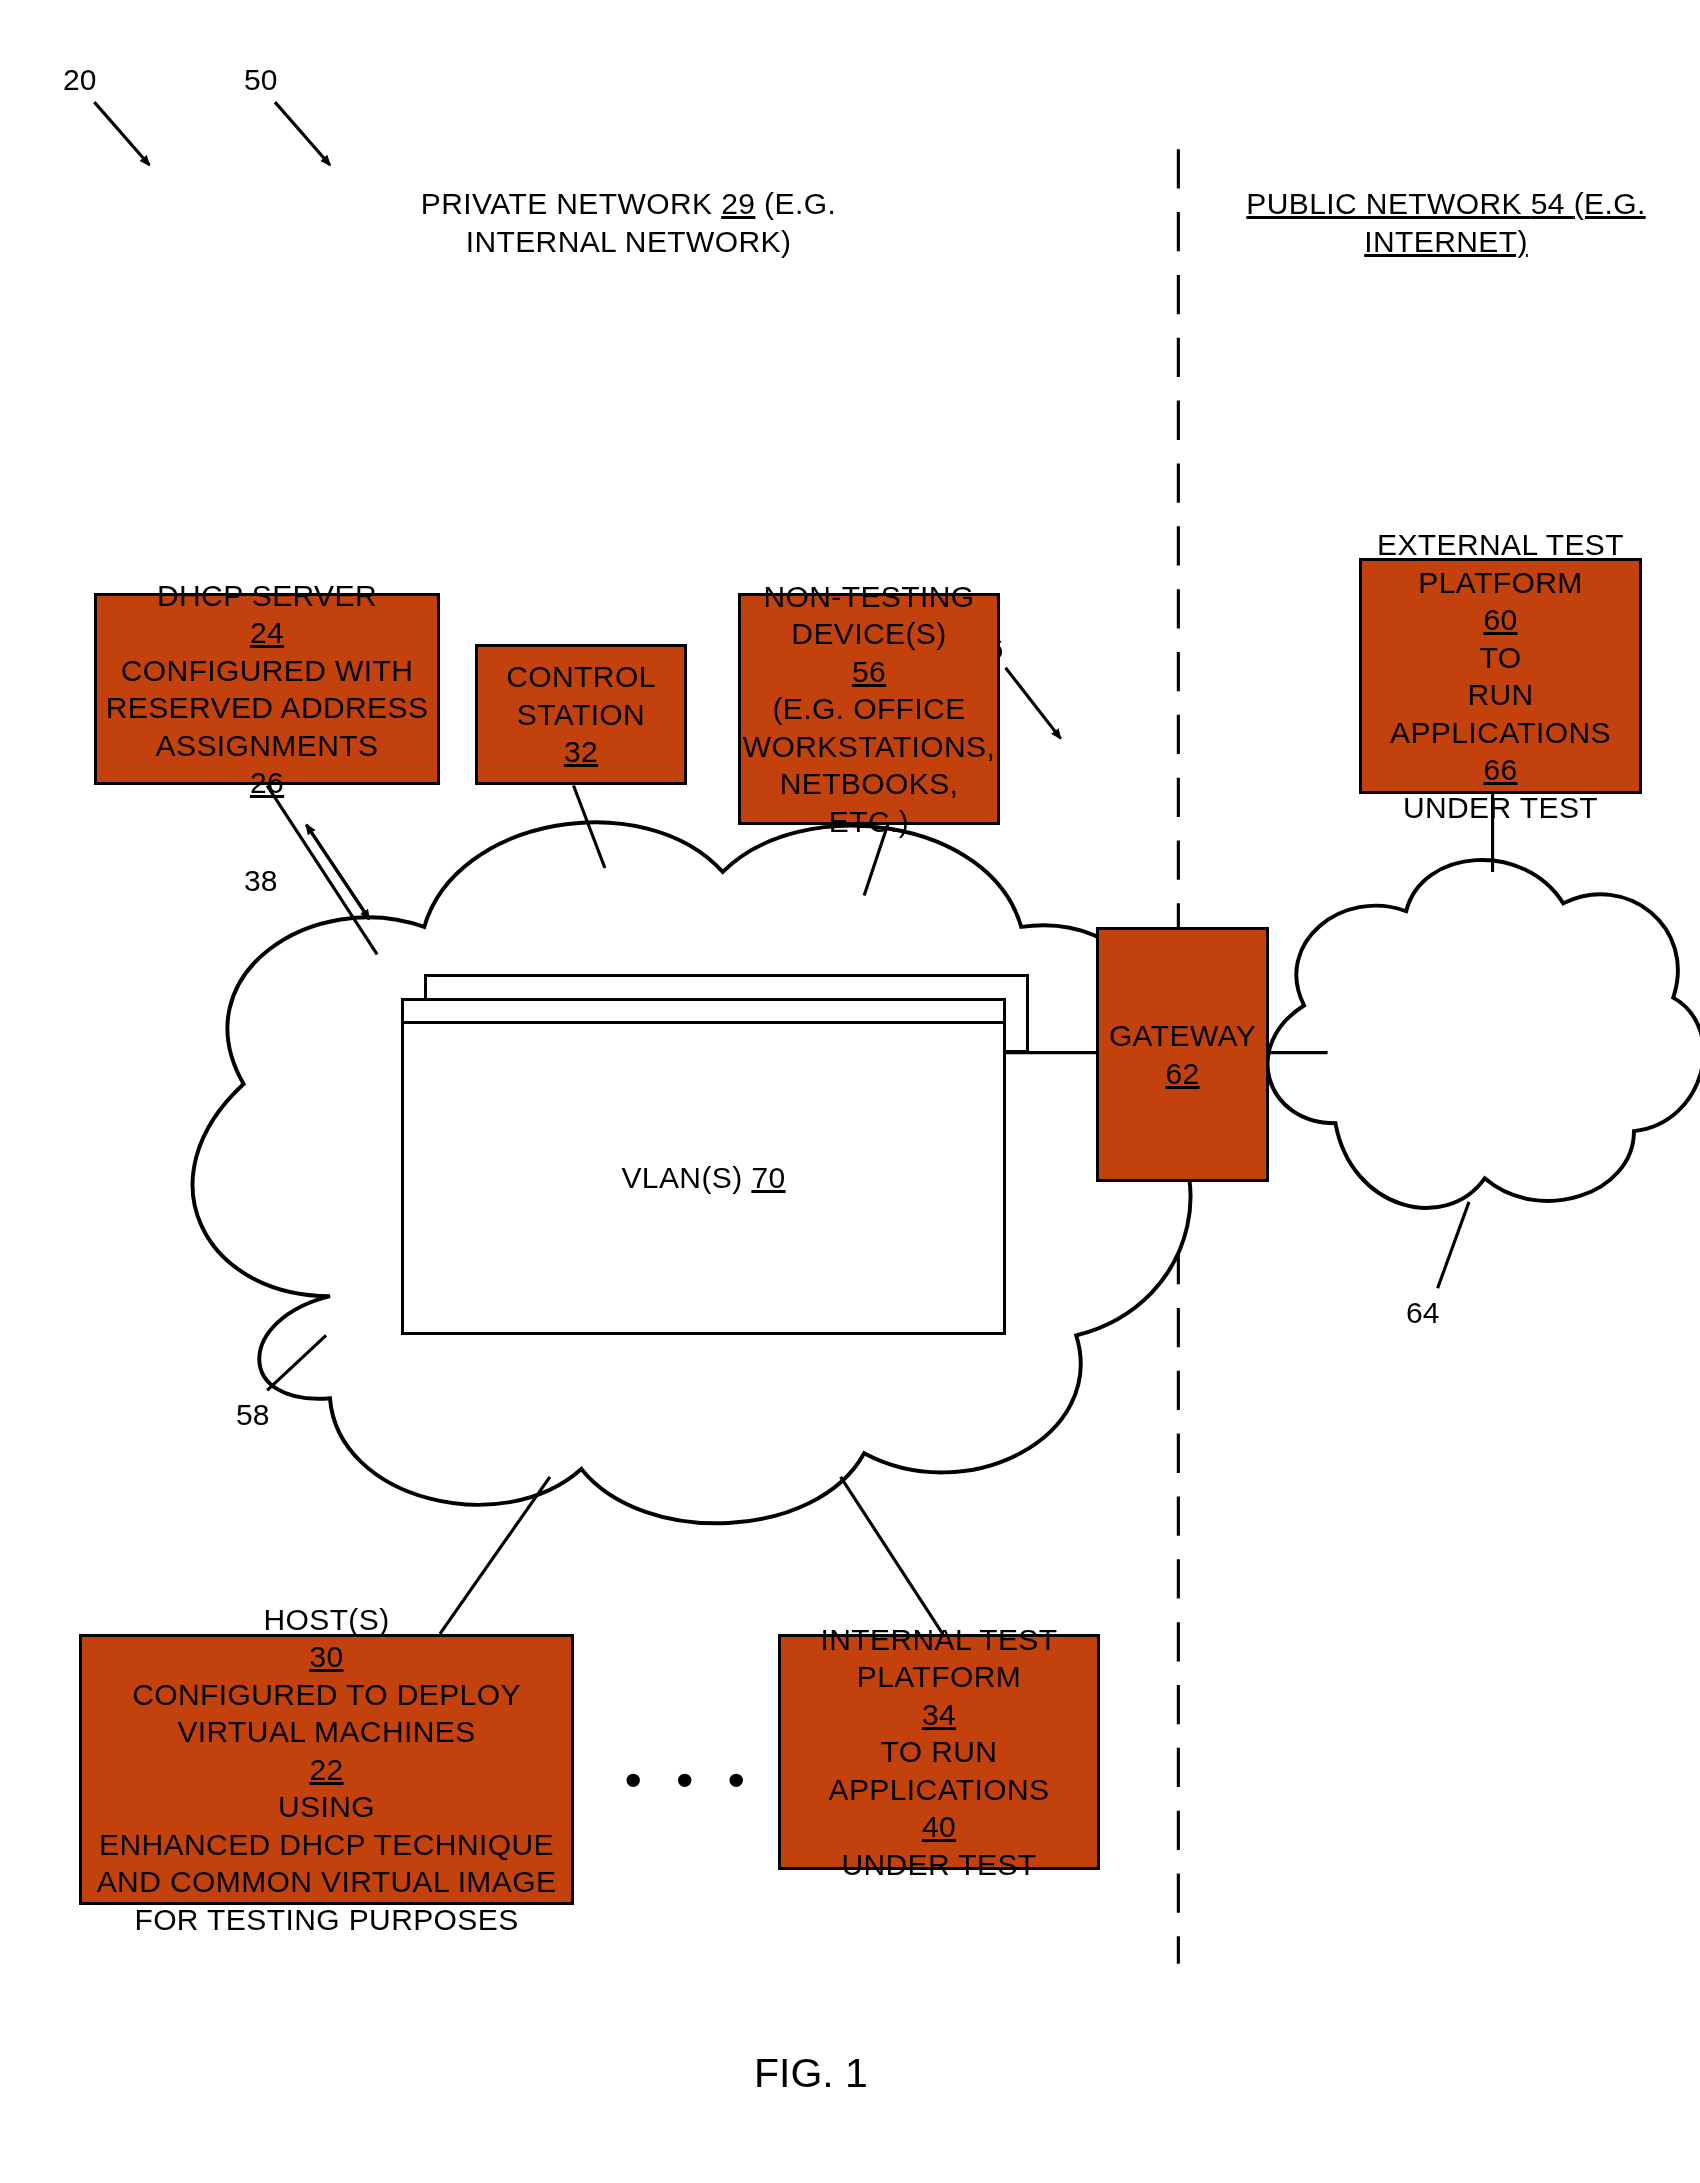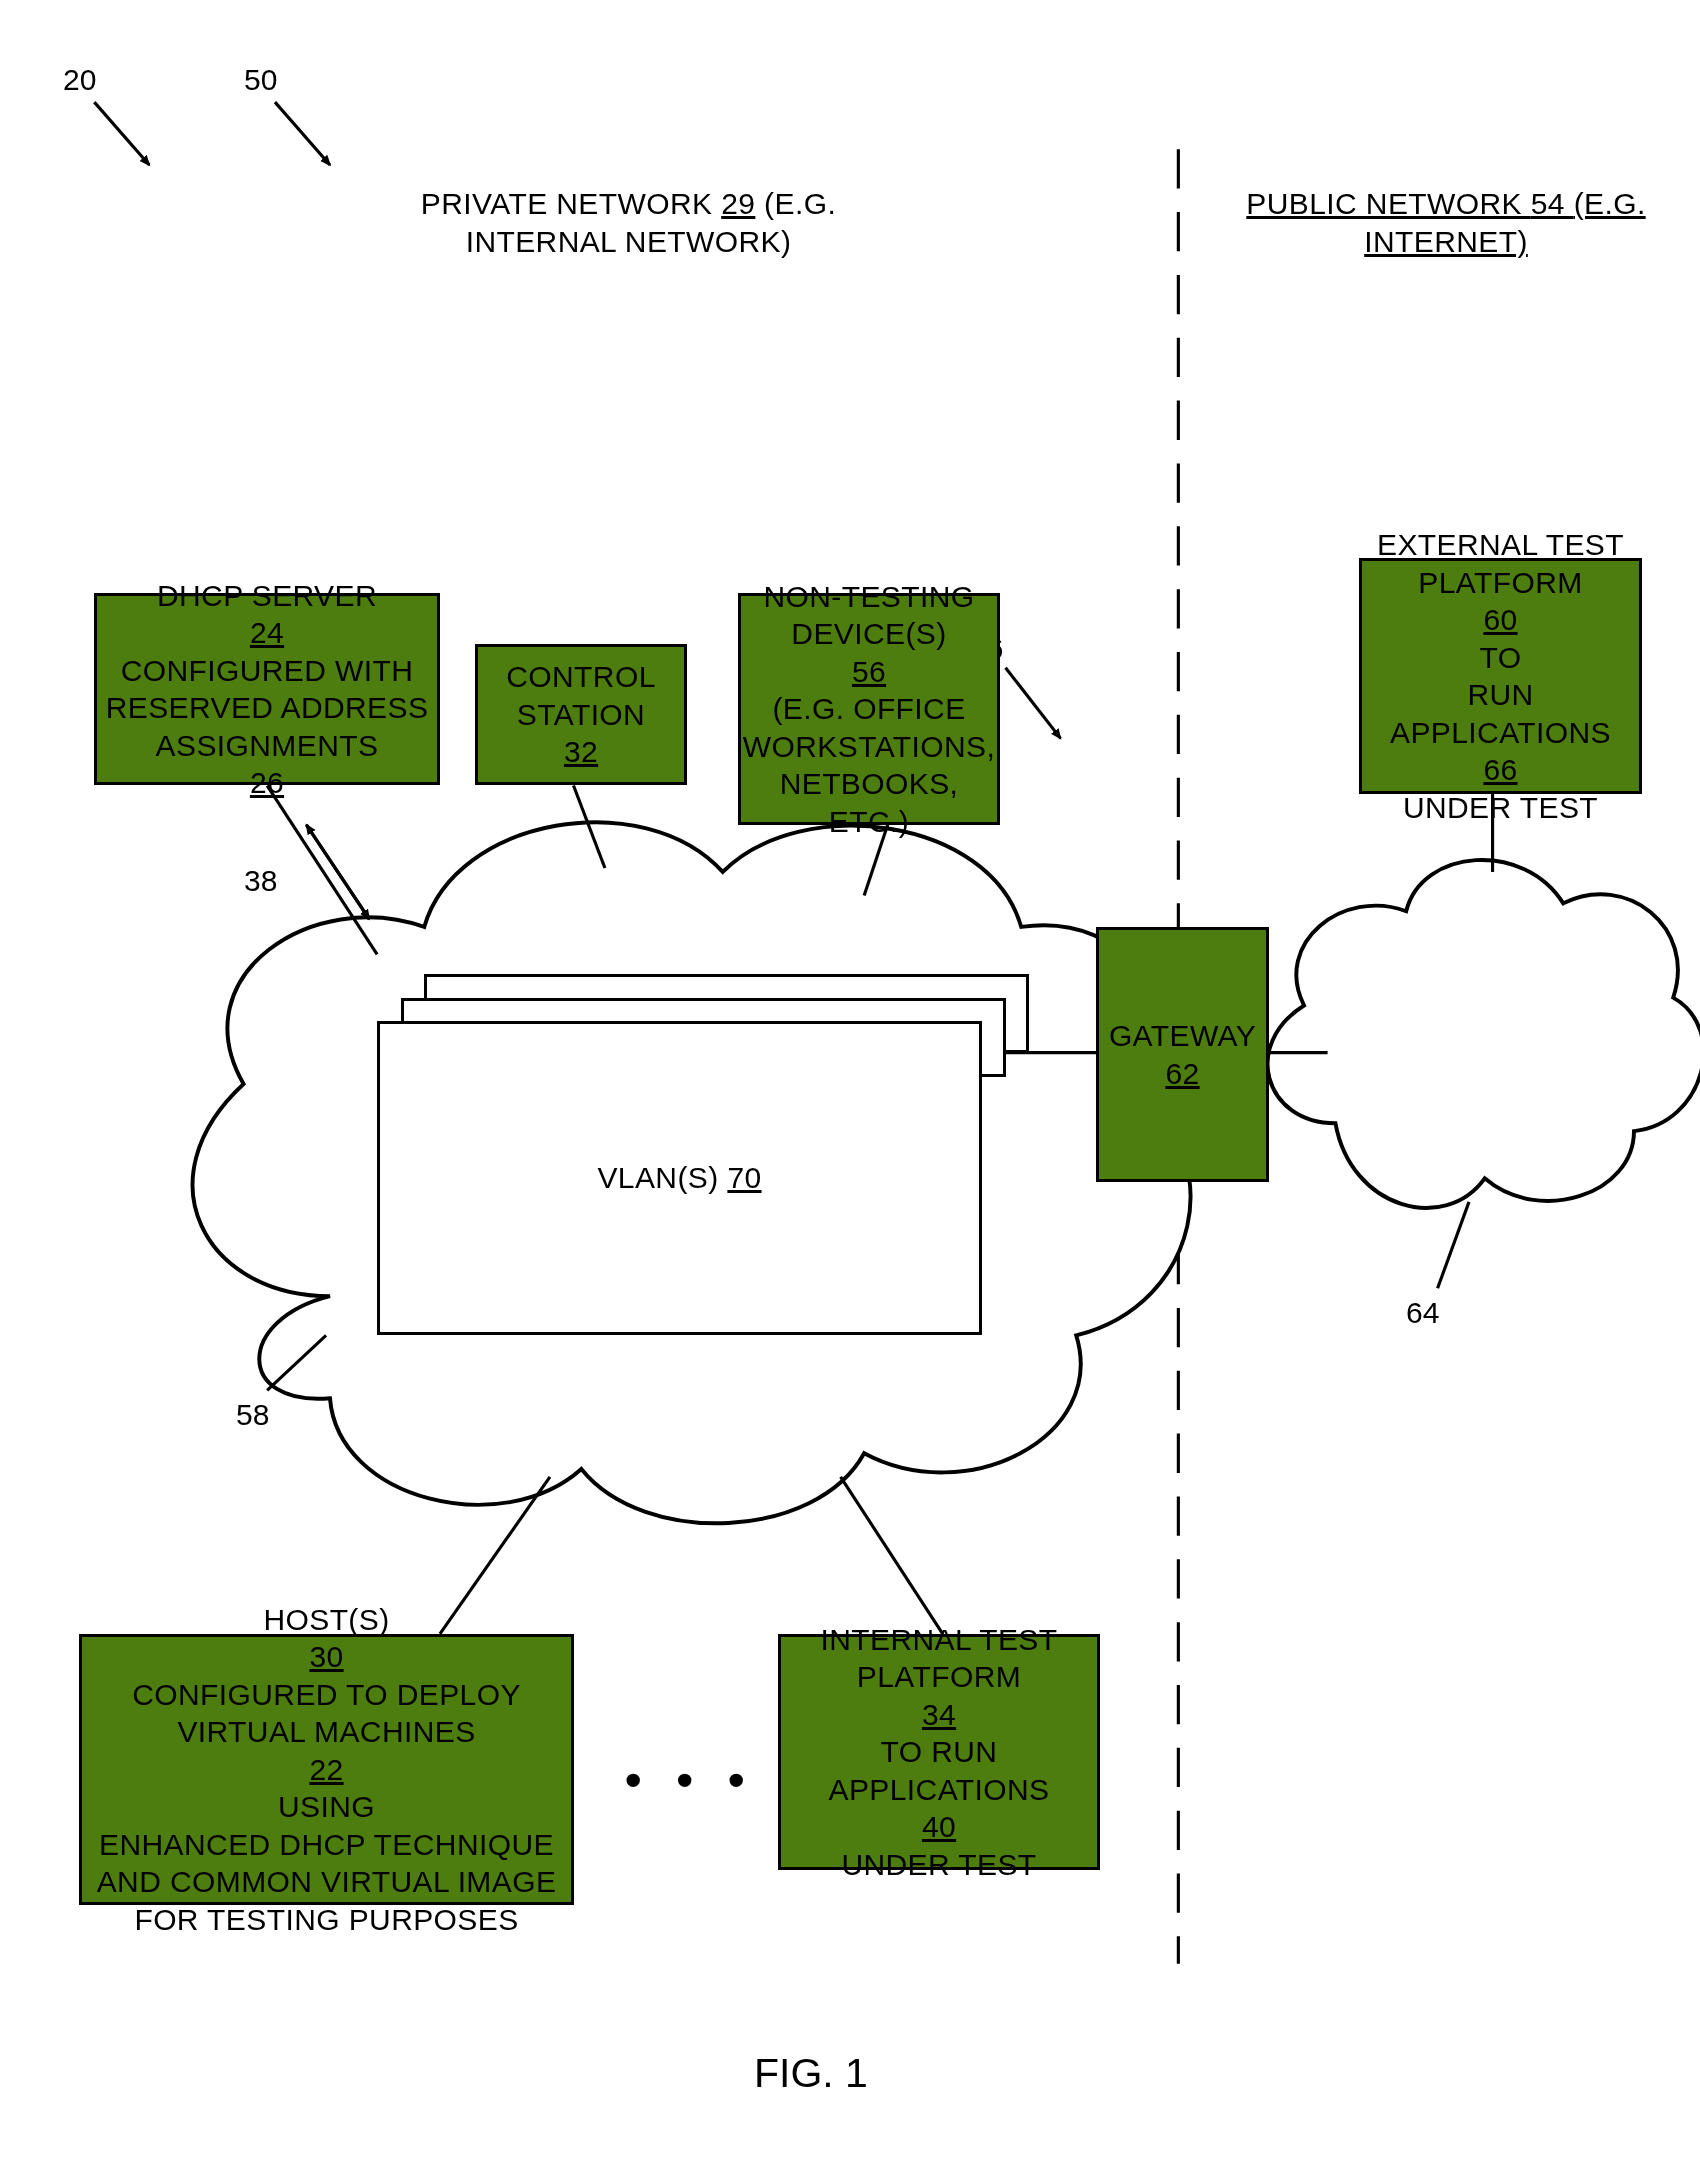--- a/index.html
+++ b/index.html
@@ -11,21 +11,21 @@
     font-family: Arial, Helvetica, sans-serif;
   }
   .stage {
     position: relative;
     width: 1700px;
     height: 2183px;
   }
   .box {
     position: absolute;
     border: 3.1px solid #000;
-    background: #4d7c0f;
+    background: #c2410c;
     text-align: center;
     display: flex;
     flex-direction: column;
     justify-content: center;
     align-items: center;
     box-sizing: border-box;
     padding: 7.9px 6.3px;
     font-size: 30px;
     line-height: 1.25;
     letter-spacing: 0.4px;
@@ -65,20 +65,21 @@
   .vlan-front {
     position: absolute;
     border: 3.1px solid #000;
     background: #fff;
     box-sizing: border-box;
     display: flex;
     justify-content: center;
     align-items: center;
     font-size: 30px;
     letter-spacing: 0.4px;
+    margin-left: 24px;
   }
 </style>
 </head>
 <body>
 
 <div class="stage">
 
   <svg class="overlay" viewBox="0 0 2164 2779">
 
     <line x1="1500" y1="190" x2="1500" y2="1180" stroke="#000" stroke-width="4" stroke-dasharray="50 30"></line>

